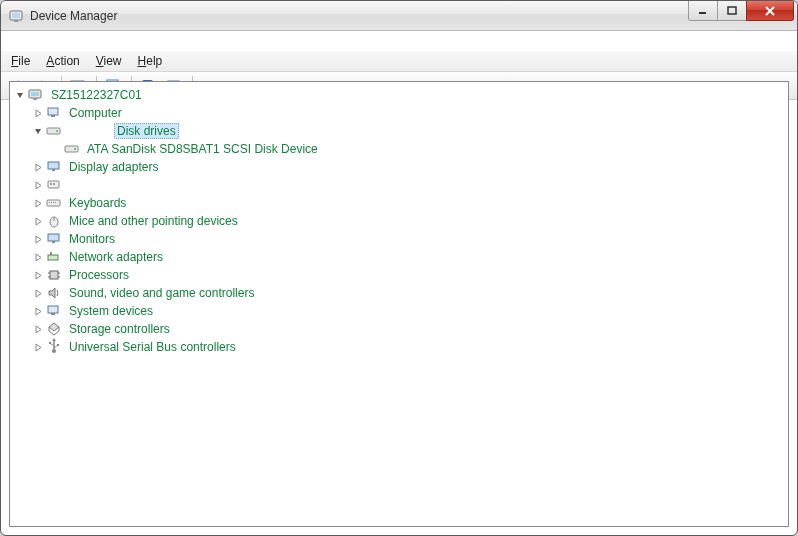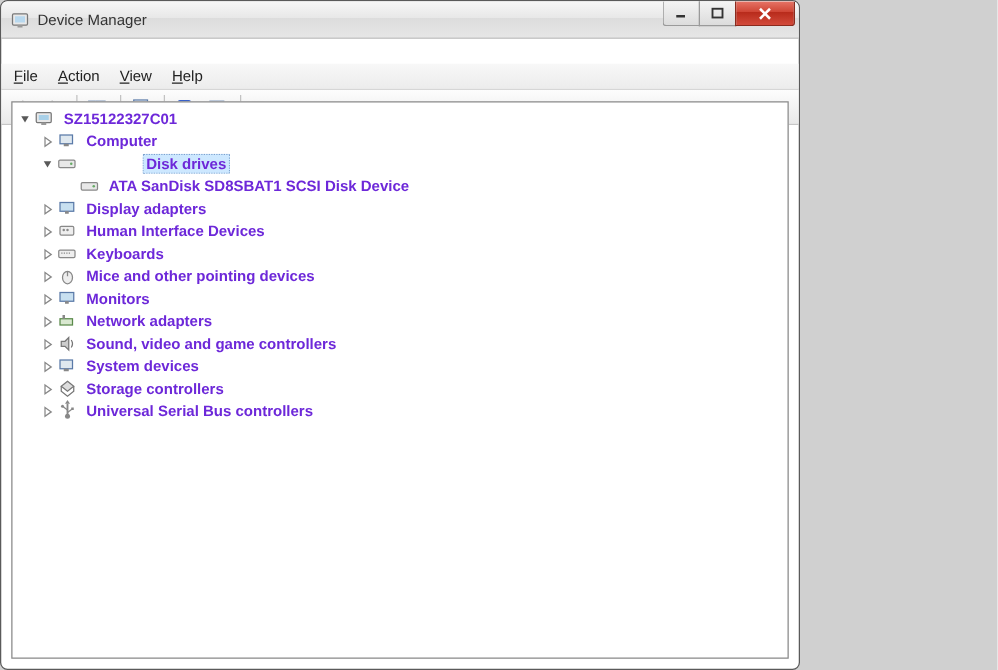--- a/index.html
+++ b/index.html
@@ -5,21 +5,21 @@
   * { box-sizing: border-box; margin: 0; padding: 0; }
   body {
     font-family: "Segoe UI", Tahoma, sans-serif;
     font-size: 12px;
     background: #d0d0d0;
     width: 798px;
     height: 536px;
     overflow: hidden;
   }
   .window {
-    width: 640px;
+    width: 798px;
     height: 536px;
     background: #fff;
     border: 1px solid #5a5a5a;
     border-radius: 6px;
     overflow: hidden;
     position: relative;
     box-shadow: 0 0 0 1px rgba(255,255,255,0.25) inset;
   }
   
   .titlebar {
@@ -123,22 +123,21 @@
     color: #6a6a6a;
   }
   .expander.none { visibility: hidden; }
   .node-icon {
     width: 16px; height: 16px;
     display: inline-flex; align-items: center; justify-content: center;
     margin-right: 4px;
   }
   .node-label {
     padding: 1px 3px;
-    color: #6d28d9;
-    font-weight: bold;
+    color: #15803d;
   }
   .node-label.selected {
     background: #cde8ff;
     border: 1px dotted #7da2ce;
     border-radius: 1px;
     padding: 0 2px;
     margin-left: 48px;
   }
   
   svg { overflow: visible; }
@@ -322,21 +321,20 @@
                     <path d="M2 1 L7 4.5 L2 8 Z" fill="none" stroke="#888"></path>
                   </svg>
                 </span>
             <span class="node-icon">
                   <svg width="16" height="16">
                     <rect x="2" y="4" width="11" height="7" rx="1" fill="#eee" stroke="#888"></rect>
                     <circle cx="5" cy="7" r="1" fill="#888"></circle>
                     <circle cx="8" cy="7" r="1" fill="#888"></circle>
                   </svg>
                 </span>
-            <span class="node-label">Human Interface Devices</span>
           </div>
             </li>
           <li>
               <div class="row">
             <span class="expander">
                   <svg width="9" height="9">
                     <path d="M2 1 L7 4.5 L2 8 Z" fill="none" stroke="#888"></path>
                   </svg>
                 </span>
             <span class="node-icon">
@@ -390,20 +388,39 @@
                     <path d="M2 1 L7 4.5 L2 8 Z" fill="none" stroke="#888"></path>
                   </svg>
                 </span>
             <span class="node-icon">
                   <svg width="16" height="16">
                     <rect x="2" y="6" width="10" height="5" fill="#d9e8d0" stroke="#5a8a4a"></rect>
                     <rect x="4" y="3" width="2" height="3" fill="#888"></rect>
                   </svg>
                 </span>
             <span class="node-label">Network adapters</span>
+          </div>
+            </li>
+          <li>
+              <div class="row">
+            <span class="expander">
+                  <svg width="9" height="9">
+                    <path d="M2 1 L7 4.5 L2 8 Z" fill="none" stroke="#888"></path>
+                  </svg>
+                </span>
+            <span class="node-icon">
+                  <svg width="16" height="16">
+                    <rect x="4" y="4" width="8" height="8" fill="#d8d8d8" stroke="#666"></rect>
+                    <line x1="2" y1="6" x2="4" y2="6" stroke="#666"></line>
+                    <line x1="2" y1="10" x2="4" y2="10" stroke="#666"></line>
+                    <line x1="12" y1="6" x2="14" y2="6" stroke="#666"></line>
+                    <line x1="12" y1="10" x2="14" y2="10" stroke="#666"></line>
+                  </svg>
+                </span>
+            <span class="node-label">Processors</span>
           </div>
             </li>
           <li>
               <div class="row">
             <span class="expander">
                   <svg width="9" height="9">
                     <path d="M2 1 L7 4.5 L2 8 Z" fill="none" stroke="#888"></path>
                   </svg>
                 </span>
             <span class="node-icon">

